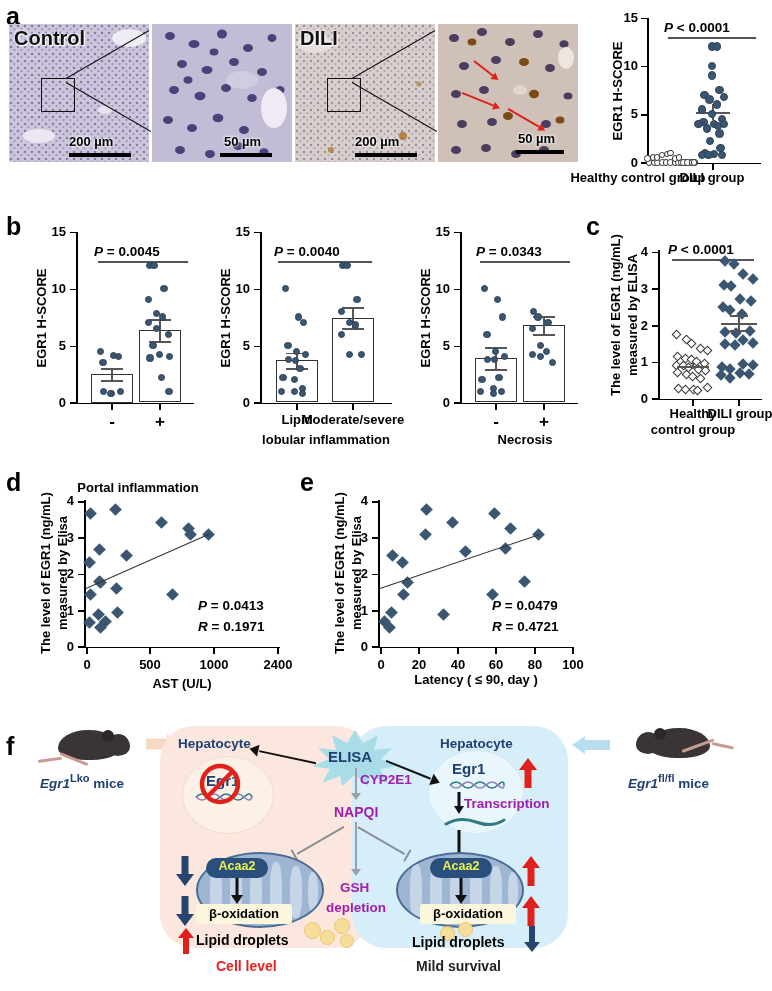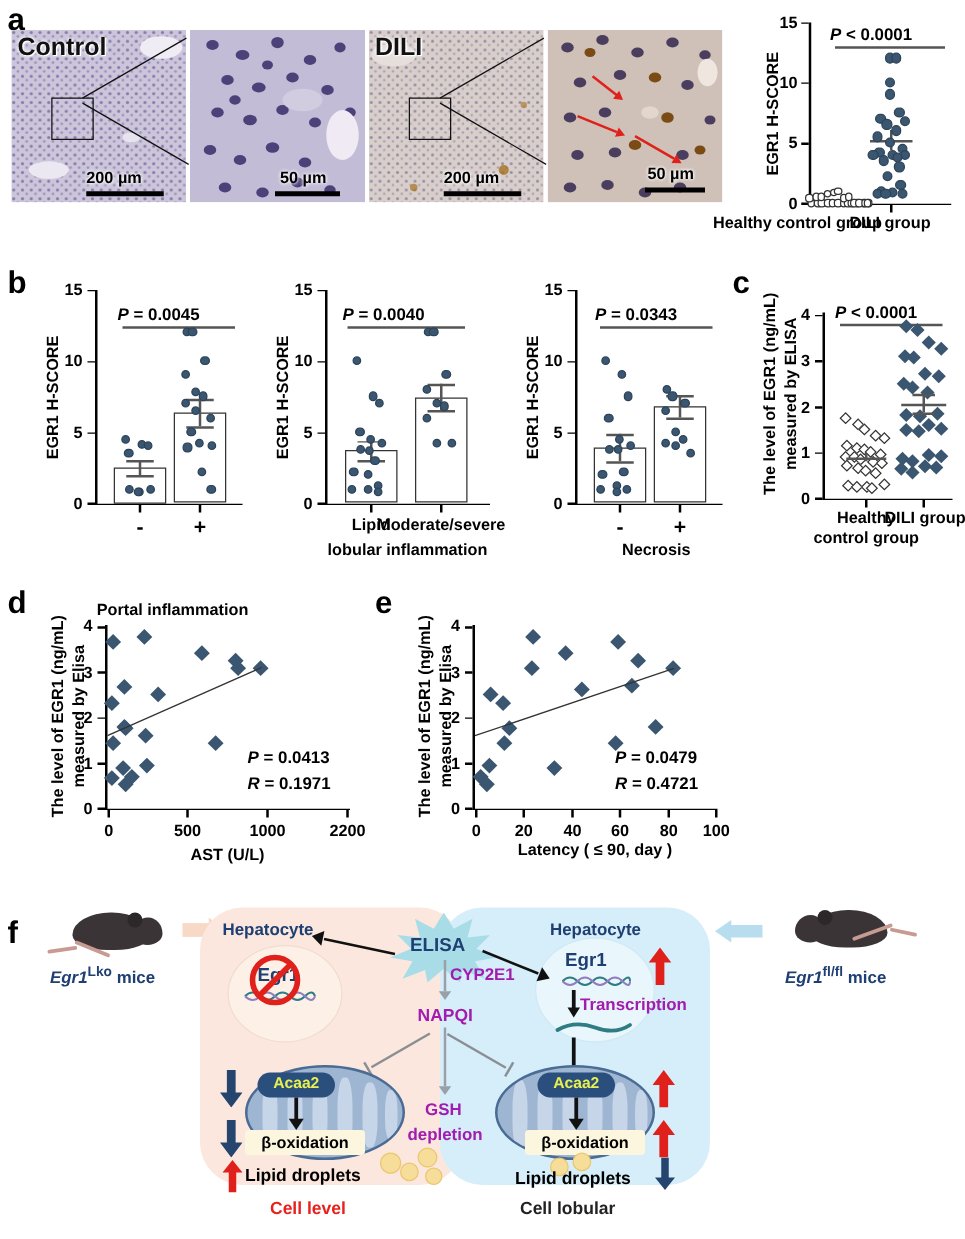--- a/index.html
+++ b/index.html
@@ -590,21 +590,21 @@
   <div class="ytl" style="left:28px; top:89px; width:26px;">2</div>
   <div class="ytl" style="left:28px; top:126px; width:26px;">1</div>
   <div class="ytl" style="left:28px; top:162px; width:26px;">0</div>
   <div class="tickx" style="left:66px; top:170px;"></div>
   <div class="tickx" style="left:129px; top:170px;"></div>
   <div class="tickx" style="left:193px; top:170px;"></div>
   <div class="tickx" style="left:257px; top:170px;"></div>
   <div class="xtl" style="left:47px; top:180px; width:40px;">0</div>
   <div class="xtl" style="left:110px; top:180px; width:40px;">500</div>
   <div class="xtl" style="left:174px; top:180px; width:40px;">1000</div>
-  <div class="xtl" style="left:238px; top:180px; width:40px;">2200</div>
+  <div class="xtl" style="left:238px; top:180px; width:40px;">2400</div>
   <div class="xlab" style="left:62px; top:198px; width:200px;">AST (U/L)</div>
   <div id="pd">
       <div class="diam" style="left: 66.42px; top: 30.5037px; width: 9px; height: 9px;"></div>
       <div class="diam" style="left: 91.38px; top: 26.8663px; width: 9px; height: 9px;"></div>
       <div class="diam" style="left: 136.82px; top: 40.325px; width: 9px; height: 9px;"></div>
       <div class="diam" style="left: 163.7px; top: 45.7812px; width: 9px; height: 9px;"></div>
       <div class="diam" style="left: 165.62px; top: 51.965px; width: 9px; height: 9px;"></div>
       <div class="diam" style="left: 184.18px; top: 51.965px; width: 9px; height: 9px;"></div>
       <div class="diam" style="left: 75.38px; top: 67.2425px; width: 9px; height: 9px;"></div>
       <div class="diam" style="left: 65.14px; top: 79.61px; width: 9px; height: 9px;"></div>
@@ -863,14 +863,14 @@
     <div class="mouse-head" style="left:12px; top:14px; width:24px; height:22px;"></div>
     <div class="mouse-ear" style="left:30px; top:10px; width:12px; height:12px;"></div>
     <div class="mouse-tail" style="left:58px; top:32px; width:34px; height:3px; transform:rotate(-20deg);"></div>
     <div class="mouse-tail" style="left:88px; top:24px; width:22px; height:3px; transform:rotate(12deg);"></div>
   </div>
   <div class="mouse-lbl" style="left:628px; top:72px;">
     <em>Egr1</em><sup style="font-size:11px;">fl/fl</sup><span> mice</span>
   </div>
 
   <div class="cell-fate" style="left:216px; top:258px; color:#e8211c;">Cell  level</div>
-  <div class="cell-fate" style="left:416px; top:258px; color:#222;">Cell  lobular</div>
+  <div class="cell-fate" style="left:416px; top:258px; color:#222;">Mild  survival</div>
 </div>
 
 </body></html>

